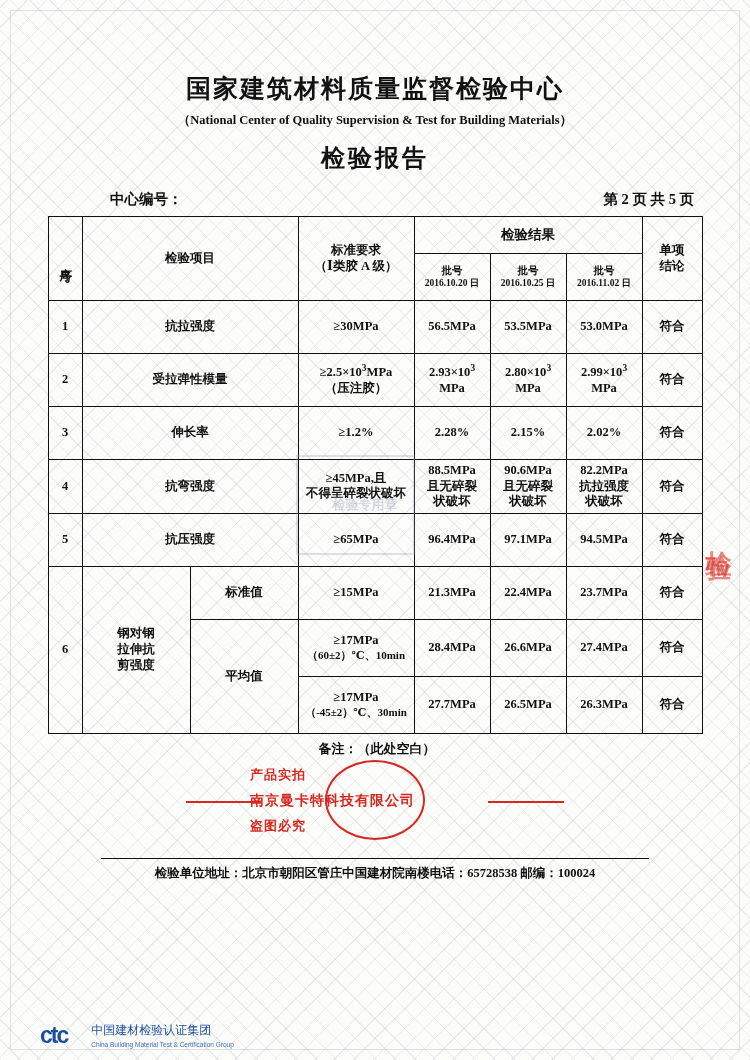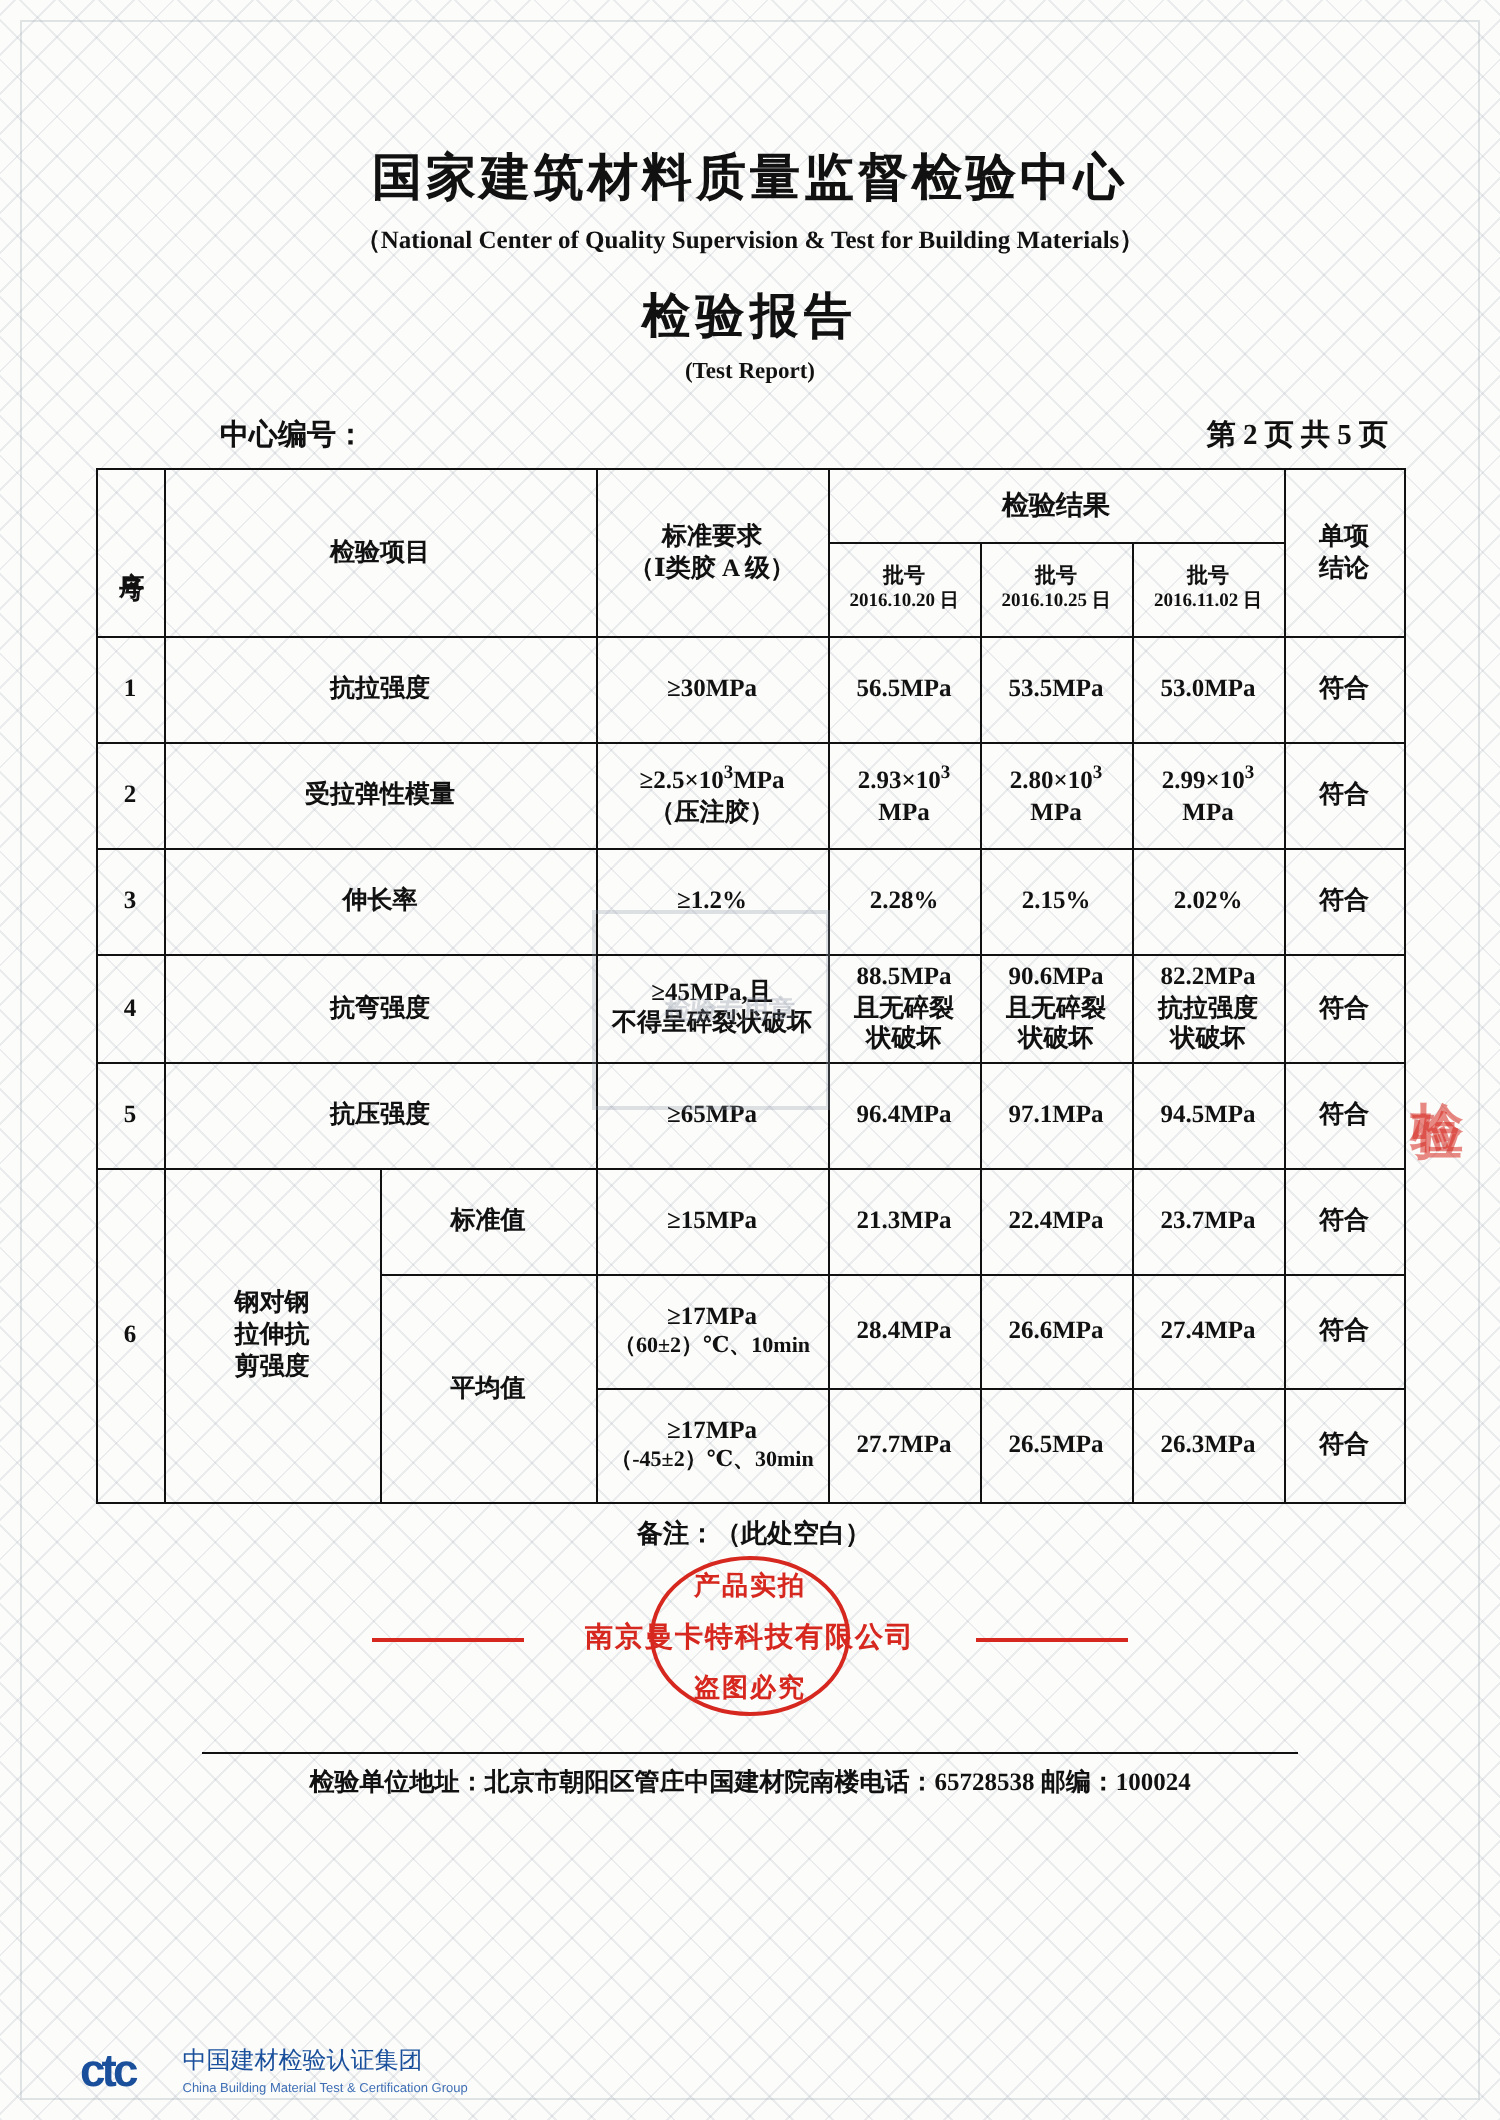--- a/index.html
+++ b/index.html
@@ -127,21 +127,20 @@
     width: 548px;
     margin: 0 auto;
     height: 92px;
   }
   .stamp {
     position: absolute;
     left: 50%;
     top: 2px;
     transform: translateX(-50%);
     width: 250px;
-    text-align: center;
     color: #d6281f;
   }
   .stamp-oval {
     position: absolute;
     left: 50%;
     top: 0;
     transform: translateX(-50%);
     width: 96px;
     height: 76px;
     border: 2px solid #d6281f;
@@ -254,21 +253,20 @@
 
 <div class="paper"></div>
 <div class="paper-edge"></div>
 
 <div class="sheet">
 
   <div class="header">
     <div class="org-cn">国家建筑材料质量监督检验中心</div>
     <div class="org-en">（National Center of Quality Supervision &amp; Test for Building Materials）</div>
     <div class="doc-cn">检验报告</div>
-    <div class="doc-en">(Test Report)</div>
   </div>
 
   <div class="meta-row">
     <div class="meta-left">
       <span>中心编号：</span>
     </div>
     <div class="meta-right">第 2 页  共 5 页</div>
   </div>
 
   <table class="report">

